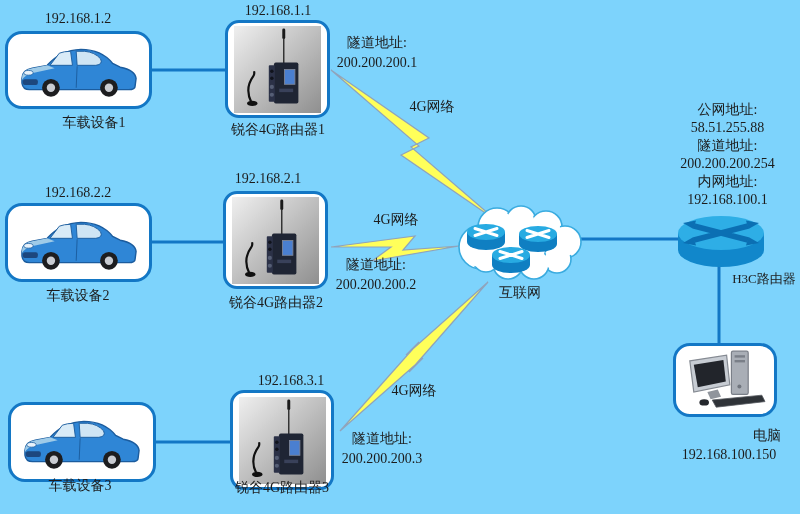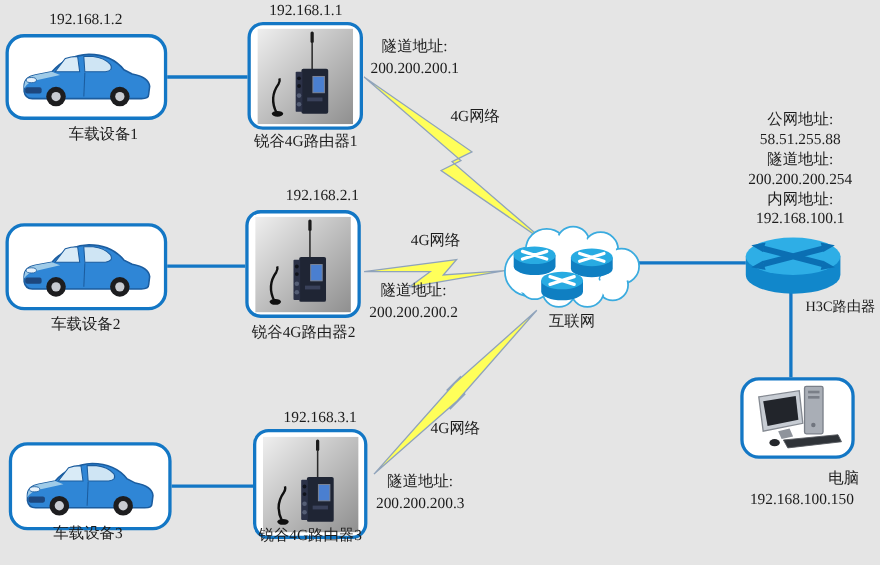--- a/index.html
+++ b/index.html
@@ -1,16 +1,16 @@
 <!DOCTYPE html>
 <html><head>
 <meta charset="utf-8">
 <style>
   html,body{margin:0;padding:0;background:#fff;}
-  .stage{position:relative;width:800px;height:514px;background:#e5e5e5;overflow:hidden;
+  .stage{position:relative;width:800px;height:514px;background:#7dd3fc;overflow:hidden;
          font-family:"Liberation Serif","DejaVu Serif",serif;}
   .layer{position:absolute;left:0;top:0;}
   .lbl{position:absolute;font-size:14px;color:#1c1c1c;text-align:center;white-space:nowrap;line-height:15px;}
   .lbl.two span{display:block;line-height:20px;}
   .lbl.multi span{display:block;line-height:18px;}
   .lbl.small{font-size:13px;}
   .devbox{position:absolute;background:#fff;border:3px solid #1377c5;border-radius:17px;
           display:flex;align-items:center;justify-content:center;box-sizing:border-box;}
 </style>
 </head>
@@ -121,38 +121,39 @@
     </svg>
   </div>
   <div class="lbl" style="left:207px;top:122px;width:142px">锐谷4G路由器1</div>
 
   <div class="lbl two" style="left:301px;top:33px;width:152px">
     <span>隧道地址:</span>
     <span>200.200.200.1</span>
   </div>
   <div class="lbl" style="left:397px;top:99px;width:70px">4G网络</div>
 
+  <div class="lbl" style="left:8px;top:185px;width:140px">192.168.2.2</div>
   <div class="devbox" style="left:5px;top:203px;width:147px;height:79px">
     <svg viewBox="0 0 132 62" width="126" height="58">
       <path d="M5,40 Q5,31 16,29 L32,26 Q46,10 68,9 Q90,9 102,24 L110,28 Q126,31 127,40 L126,48 Q126,52 119,52 L13,52 Q6,52 5,45 Z" fill="#2f86d6" stroke="#1b5c9e" stroke-width="1.5"></path>
       <path d="M5,40 Q5,31 16,29 L32,26 L40,29 L18,34 Q8,36 5,42 Z" fill="#9fcbe8"></path>
       <path d="M35,26 L45,13 Q50,11 57,11 L59,26 Z" fill="#d9ebf7" stroke="#1b5c9e" stroke-width="1"></path>
       <path d="M63,11 L64,26 L84,26 Q92,25 89,19 Q83,12 72,11 Z" fill="#cfe5f4" stroke="#1b5c9e" stroke-width="1"></path>
       <path d="M64,27 L63,50" stroke="#1b5c9e" stroke-width="1" fill="none"></path>
       <rect x="6" y="41" width="16" height="6" rx="2" fill="#1d477e"></rect>
       <ellipse cx="12" cy="34" rx="5" ry="2.5" fill="#e8f2fa" stroke="#1b5c9e" stroke-width="0.8"></ellipse>
       <circle cx="36" cy="50" r="9.5" fill="#1d1d1f"></circle>
         <circle cx="36" cy="50" r="4.5" fill="#c9ccd2"></circle>
       <circle cx="98" cy="50" r="9.5" fill="#1d1d1f"></circle>
         <circle cx="98" cy="50" r="4.5" fill="#c9ccd2"></circle>
     </svg>
   </div>
   <div class="lbl" style="left:8px;top:288px;width:140px">车载设备2</div>
 
-  <div class="lbl" style="left:232px;top:171px;width:122px">192.168.2.1</div>
+  <div class="lbl" style="left:207px;top:171px;width:122px">192.168.2.1</div>
   <div class="devbox" style="left:223px;top:191px;width:105px;height:98px;border-radius:14px">
     <svg viewBox="0 0 100 100" width="87" height="87">
       <defs>
           <linearGradient id="rbg2" x1="0" y1="0" x2="1" y2="1">
         <stop offset="0" stop-color="#efefef"></stop>
             <stop offset="1" stop-color="#8f8f8f"></stop>
           </linearGradient>
         </defs>
       <rect width="100" height="100" fill="url(#rbg2)"></rect>
       <rect x="55.5" y="3" width="3.4" height="12" rx="1.6" fill="#1a1a1a"></rect>

